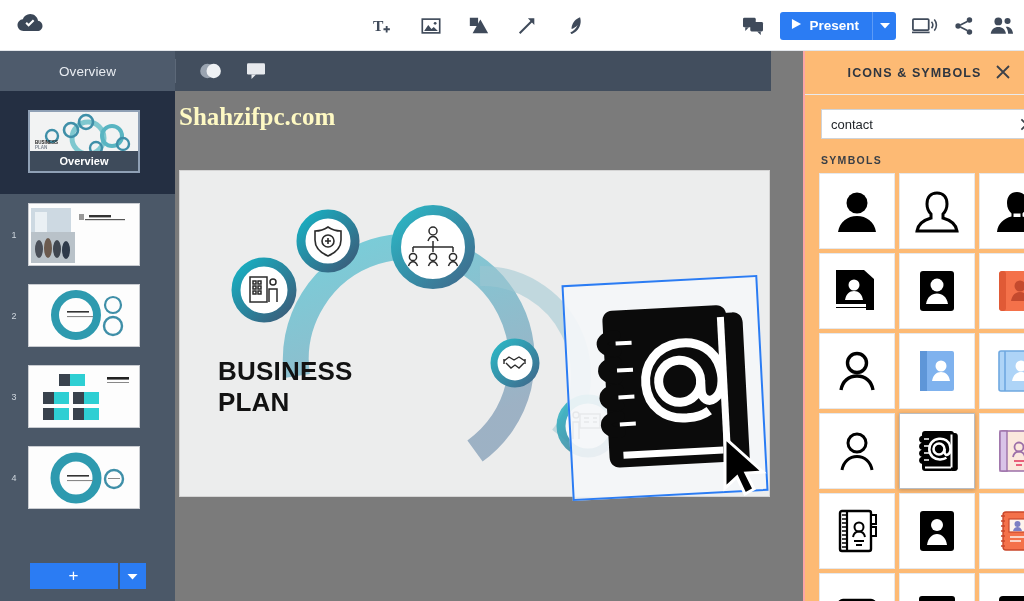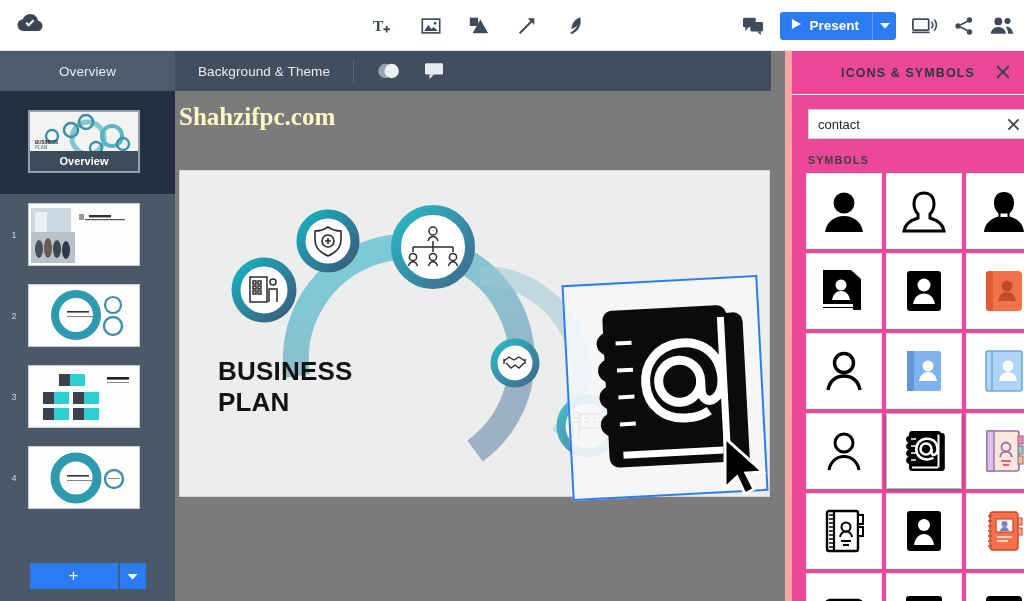--- a/index.html
+++ b/index.html
@@ -103,22 +103,22 @@
     position: absolute; left: 392px; top: 189px; width: 196px; height: 216px;
     transform: rotate(-3deg);
     border: 2px solid #2b7cf3;
     background: rgba(244,246,248,.92);
     display: flex; align-items: center; justify-content: center;
   }
   .cursor-arrow { position: absolute; left: 546px; top: 345px; z-index: 40; }
 
   
   .rightpanel {
-    position: absolute; top: 51px; right: 0; width: 239px; height: 550px;
-    background: #ec4899; border-left: 7px solid #fca5a5;
+    position: absolute; top: 51px; right: 0; width: 221px; height: 550px;
+    background: #fdba74; border-left: 2px solid #fca5a5;
   }
   .rp-header {
     height: 44px; display: flex; align-items: center; justify-content: center;
     position: relative; border-bottom: 1px solid #e8eaed;
   }
   .rp-title { font-size: 12.5px; font-weight: 700; letter-spacing: 1.1px; color: #2f3640; }
   .rp-close { position: absolute; right: 13px; top: 13px; cursor: pointer; color: #4a5058; }
   .rp-search { padding: 14px 16px 4px 16px; display: flex; }
   .search-box {
     flex: 1; height: 30px; border: 1px solid #cfd3d8; display: flex; align-items: center;
@@ -240,21 +240,20 @@
             <path fill="#3f4a5a" d="M.8 19c.4-4.4 3.9-7.3 8.2-7.3s7.8 2.9 8.2 7.3z"></path>
             <circle cx="19" cy="5" r="3.3" fill="#3f4a5a"></circle>
             <path fill="#3f4a5a" d="M17 11.3c3.5-.7 7.5 1.6 8 7.7h-5.3c-.2-3.2-1.2-5.8-2.7-7.7z"></path>
           </svg>
       </span>
     </div>
   </div>
 
   <div class="tabbar">
     <div class="tab overview">Overview</div>
-    <div class="tab bgtheme">Background &amp; Theme</div>
     <div class="tabbar-sep"></div>
     <div class="tabbar-tools">
       <span class="tb-icon">
         <svg width="26" height="18" viewBox="0 0 28 20">
             <circle cx="10" cy="10" r="8" fill="#9aa4b1"></circle>
             <circle cx="17" cy="10" r="8" fill="#eef1f4"></circle>
           </svg>
       </span>
       <span class="tb-icon">
         <svg width="20" height="18" viewBox="0 0 22 20">

